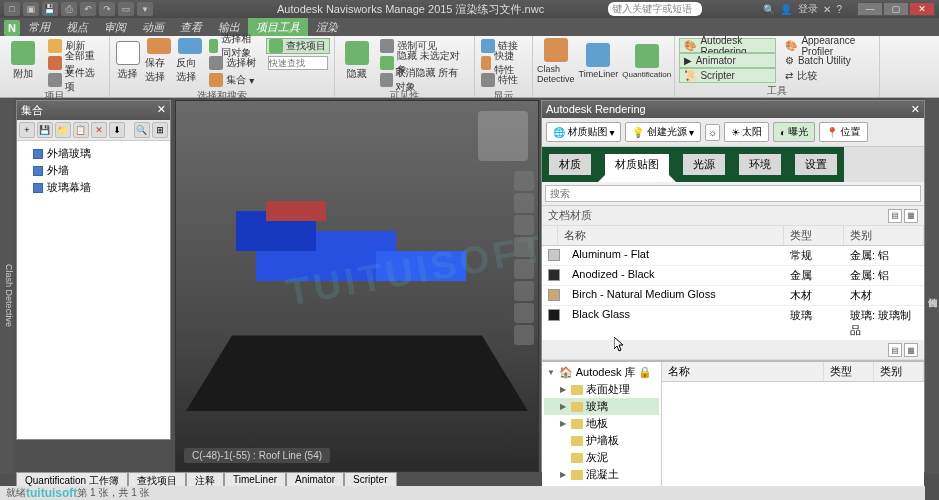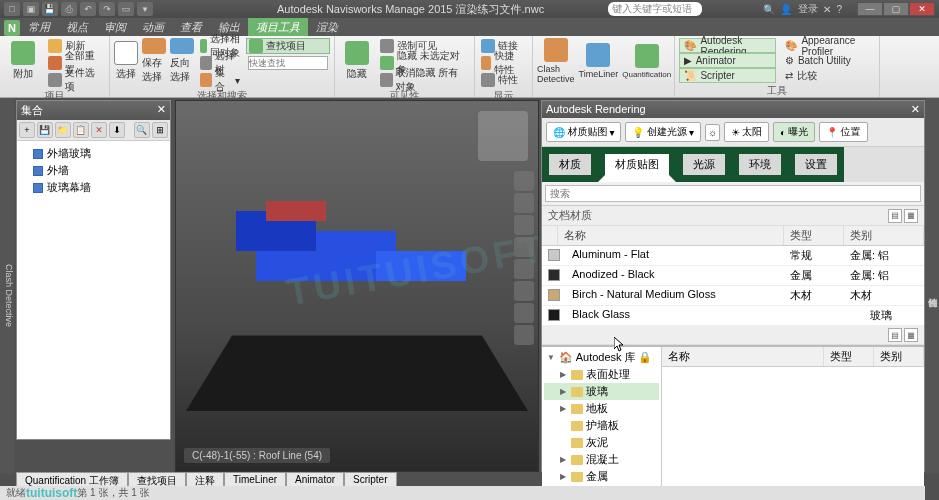--- a/index.html
+++ b/index.html
@@ -193,21 +193,21 @@
             <span>选择树</span>
           </div>
         <div class="small-btn"><div class="icn" style="background:#d89050"></div><span>集合</span> ▾</div>
       </div>
       <div class="small-btn-col">
         <div class="small-btn pressed">
             <div class="icn" style="background:#6db56d"></div>
             <span>查找项目</span>
           </div>
         <div class="small-btn">
-            <input style="width: 80px; height: 14px; border: 1px solid rgb(170, 170, 170); font-size: 9px;" placeholder="快速查找">
+            <input style="width: 60px; height: 14px; border: 1px solid rgb(170, 170, 170); font-size: 9px;" placeholder="快速查找">
           </div>
       </div>
     </div>
     <div class="label">选择和搜索</div>
   </div>
 
   <div class="ribbon-group" style="width:140px">
     <div class="content">
       <div class="big-btn">
           <div class="icn" style="background:#6db56d"></div>
@@ -424,20 +424,21 @@
       <div class="row">
           <div class="c1"><span class="sw" style="background:#c9a875"></span></div>
           <div class="c2">Birch - Natural Medium Gloss</div>
           <div class="c3">木材</div>
           <div class="c4">木材</div>
         </div>
       <div class="row">
           <div class="c1"><span class="sw" style="background:#1a1a1a"></span></div>
           <div class="c2">Black Glass</div>
           <div class="c3">玻璃</div>
+          <div class="c4">玻璃: 玻璃制品</div>
         </div>
     </div>
     <div class="section-label" style="justify-content:flex-end">
       <div class="view-btns">
           <div>▤</div>
           <div>▦</div>
         </div>
     </div>
     <div class="lib-split">
       <div class="lib-tree">

